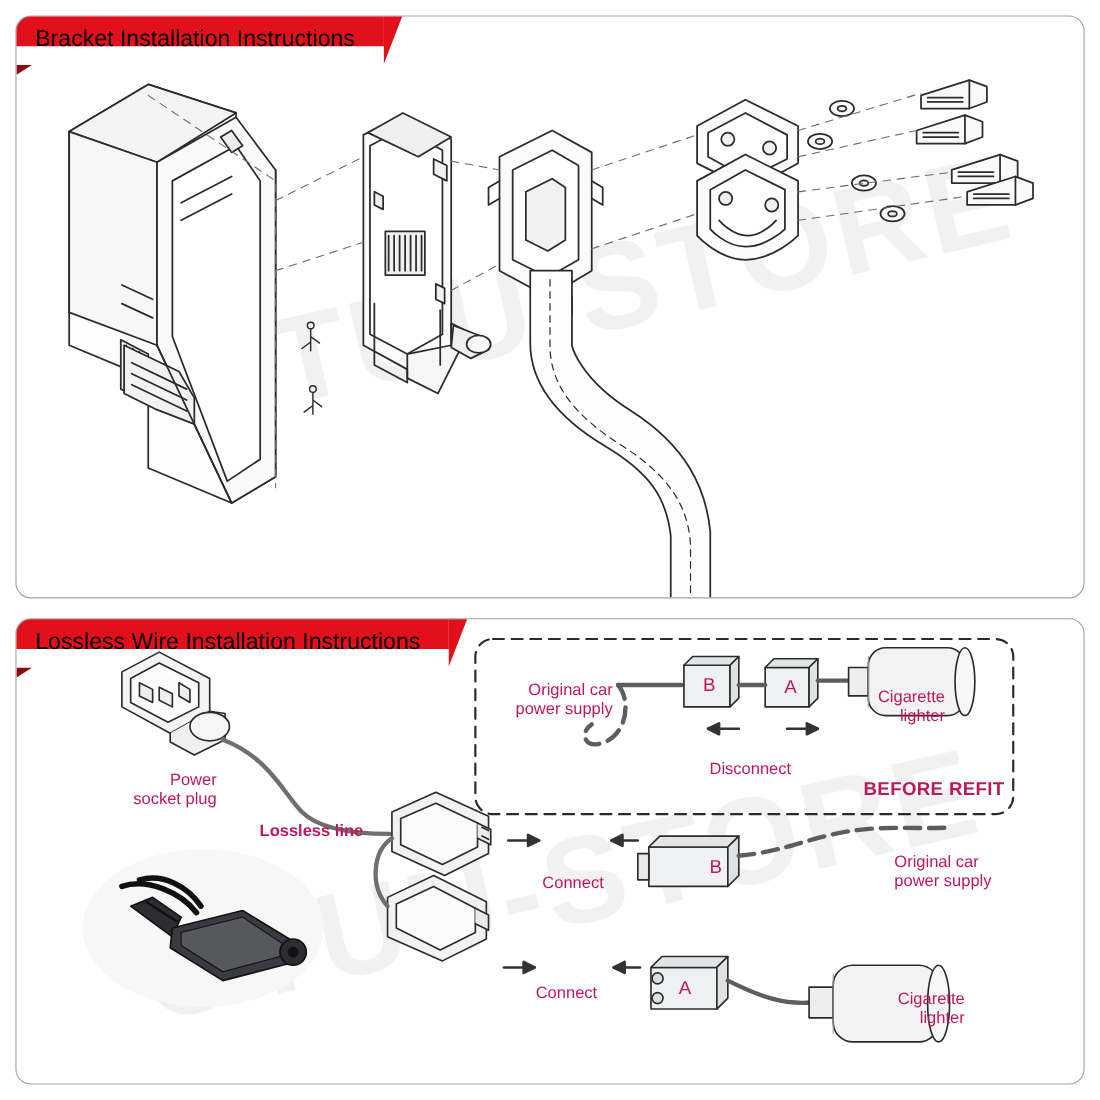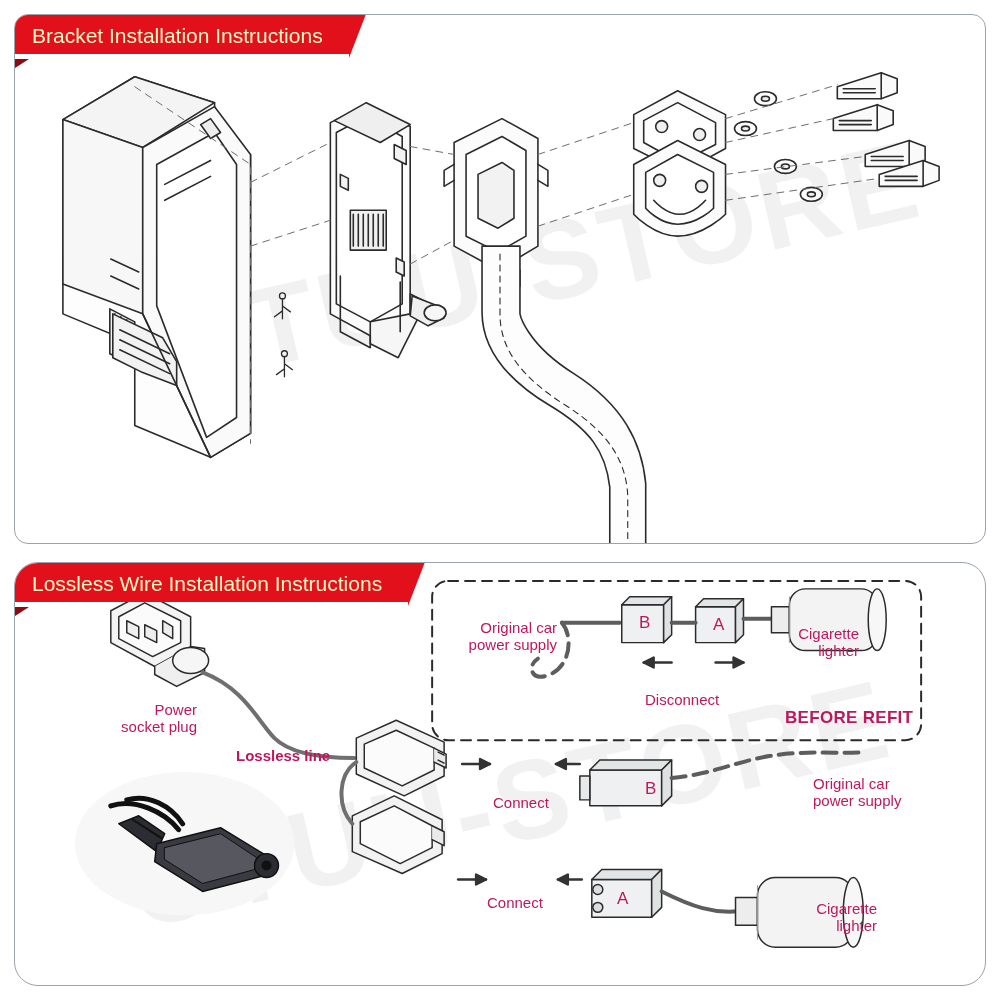--- a/index.html
+++ b/index.html
@@ -19,30 +19,30 @@
   
   .panel {
     position: absolute;
     border: 1px solid #9aa3ad;
     border-radius: 14px;
     background: #ffffff;
     box-sizing: border-box;
     overflow: hidden;
   }
   #panel-bracket { left: 14px; top: 14px; width: 972px; height: 530px; }
-  #panel-wire    { left: 14px; top: 562px; width: 972px; height: 424px; border-radius: 24px; }
+  #panel-wire    { left: 14px; top: 562px; width: 972px; height: 424px; }
 
   
   .ribbon {
     position: absolute;
     top: -1px;
     left: -1px;
-    height: 40px;
+    height: 28px;
     background: #e2101a;
-    color: #fef9c3;
+    color: #000000;
     font-size: 21px;
     line-height: 44px;
     padding: 0 26px 0 18px;
     white-space: nowrap;
     border-top-left-radius: 14px;
     z-index: 6;
     text-align: center;
   }
   .ribbon::after {
     content: "";

